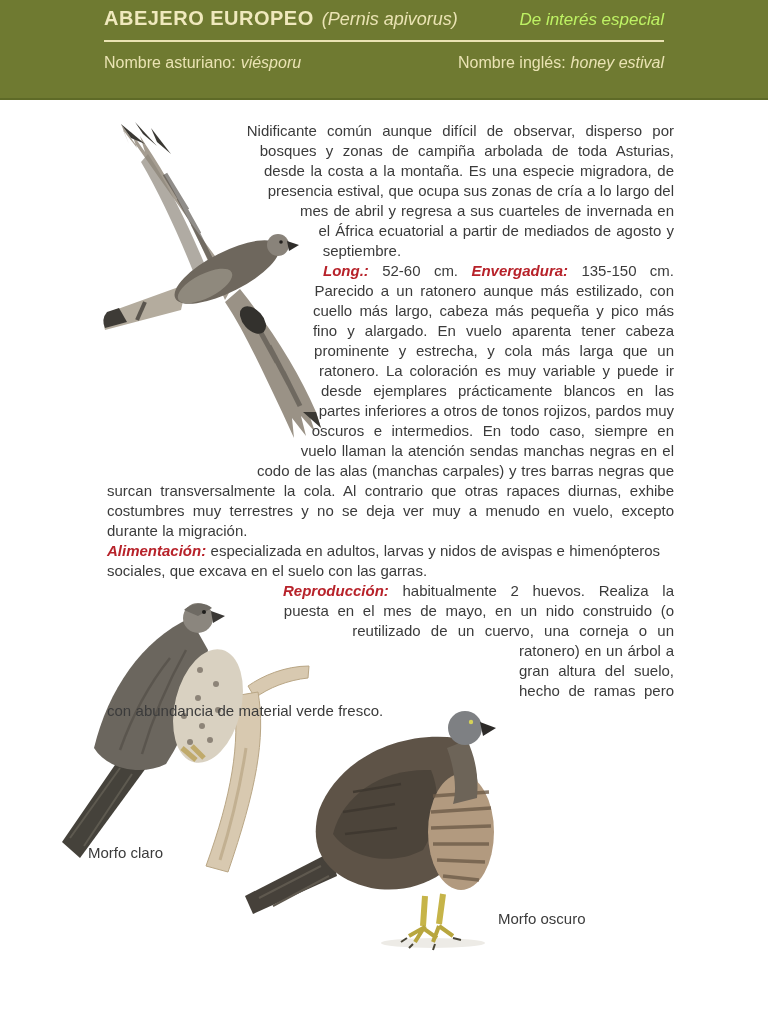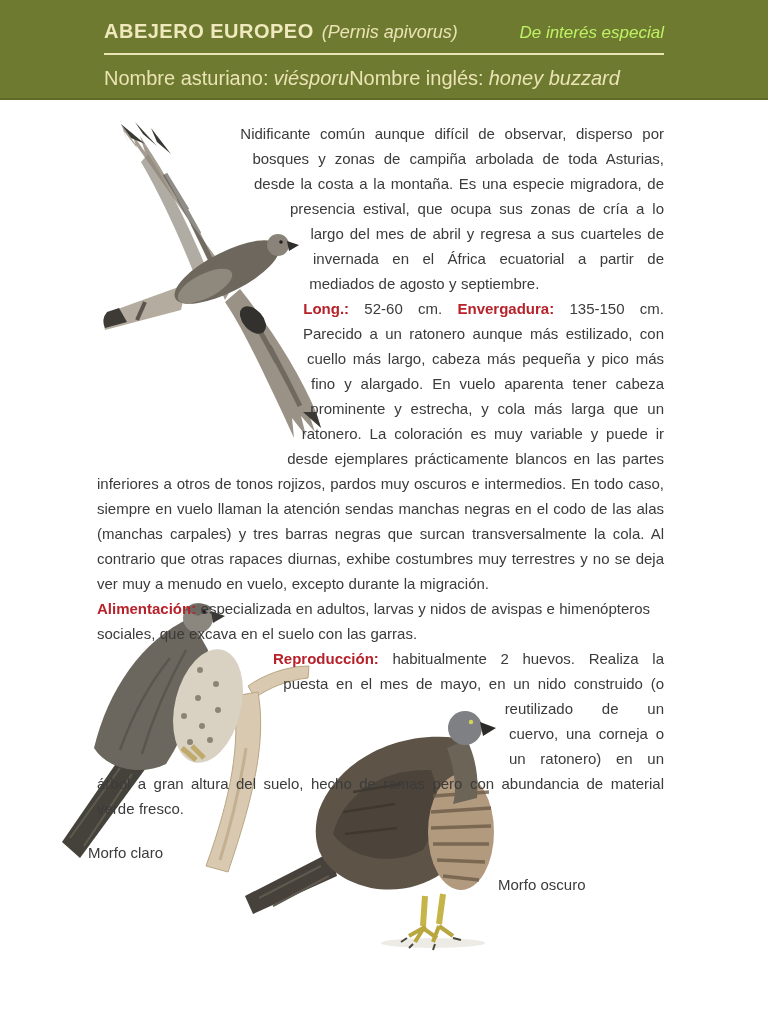--- a/index.html
+++ b/index.html
@@ -7,55 +7,55 @@
     position:relative;width:768px;height:1024px;background:#ffffff;
     font-family:"Liberation Sans","DejaVu Sans",sans-serif;
     color:#3b3b3b;overflow:hidden;margin:0 auto;
   }
   
   .band{
     position:absolute;left:0;top:0;width:768px;height:100px;
     background:#6f7a31;border-bottom:2px solid #5e6a27;box-sizing:border-box;
   }
   .band-inner{position:absolute;left:104px;right:104px;top:0;}
-  .title-row{display:flex;justify-content:space-between;align-items:baseline;margin-top:20px;}
+  .title-row{display:flex;justify-content:space-between;align-items:baseline;margin-top:7px;}
   .sp-title{font-weight:bold;font-size:20px;letter-spacing:.5px;color:#f0e9bd;margin-right:8px;}
   .sp-sci{font-style:italic;font-size:18px;color:#eae3b3;}
   .sp-status{font-style:italic;font-size:17px;color:#bef264;}
   .rule{height:2px;background:#eae3b3;margin-top:10px;}
-  .names-row{display:flex;justify-content:flex-start;margin-top:12px;font-size:20px;color:#eae3b3;}
+  .names-row{display:flex;justify-content:space-between;margin-top:12px;font-size:16px;color:#eae3b3;}
   .names-row .it{font-style:italic;margin-left:5px;}
   
   .column{
-    position:absolute;left:97px;top:121px;width:567px;
-    font-size:15px;line-height:25px;text-align:justify;
+    position:absolute;left:107px;top:121px;width:567px;
+    font-size:15px;line-height:20px;text-align:justify;
     hyphens:auto;-webkit-hyphens:auto;word-spacing:.2px;z-index:2;
   }
   .column p{margin:0;}
   .p2{margin-top:9px;}
   .p-habitat{margin-top:12px;}
   .p-alim{margin-top:13px;text-align:left;}
   .p-repro{margin-top:13px;}
-  .lbl{color:#b7222a;font-weight:bold;}
+  .lbl{color:#b7222a;font-weight:bold;font-style:italic;}
   .wrapA{
     float:left;width:220px;height:346px;
     shape-outside:polygon(0px 0px,116px 0px,139px 19px,152px 37px,157px 56px,149px 74px,186px 93px,205px 112px,213px 122px,216px 142px,207px 161px,206px 180px,206px 199px,205px 217px,206px 236px,211px 254px,214px 273px,208px 291px,201px 310px,188px 328px,150px 340px,0px 346px);
   }
   .wrapB{
     float:left;width:412px;height:114px;
     shape-outside:polygon(0px 0px,176px 0px,168px 19px,174px 37px,192px 56px,405px 72px,412px 80px,412px 114px,0px 114px);
   }
   
   .fig{position:absolute;z-index:1;}
   .fig-flying{left:85px;top:114px;}
   .fig-light{left:50px;top:598px;}
   .fig-dark{left:233px;top:700px;}
   .caption{position:absolute;z-index:3;font-size:15px;color:#3b3b3b;}
   .cap-light{left:88px;top:844px;}
-  .cap-dark{left:498px;top:876px;}
+  .cap-dark{left:498px;top:910px;}
   
   .footer{position:absolute;left:46px;top:981px;font-size:15.5px;color:#3b3b3b;z-index:3;}
 </style>
 </head>
 <body>
 
 <div class="page">
 
   <header class="band">
     <div class="band-inner">
@@ -64,21 +64,21 @@
           <span class="sp-title">ABEJERO EUROPEO</span><span class="sp-sci">(Pernis apivorus)</span>
         </div>
         <span class="sp-status">De interés especial</span>
       </div>
       <div class="rule"></div>
       <div class="names-row">
         <div>
           <span>Nombre asturiano:</span><span class="it">viésporu</span>
         </div>
         <div>
-          <span>Nombre inglés:</span><span class="it">honey buzzard</span>
+          <span>Nombre inglés:</span><span class="it">honey estival</span>
         </div>
       </div>
     </div>
   </header>
 
   <div class="fig fig-flying">
     <svg width="250" height="345" viewBox="0 0 250 345">
 
       <path d="M150,168 C118,128 82,74 46,24 L36,10 L44,30 L38,16 L52,34 L46,18 L60,38 L55,22 L68,42 C96,86 118,134 140,186 Z" fill="#a59d91"></path>
       <path d="M46,24 L36,10 L60,30 Z" fill="#3a3833"></path>

